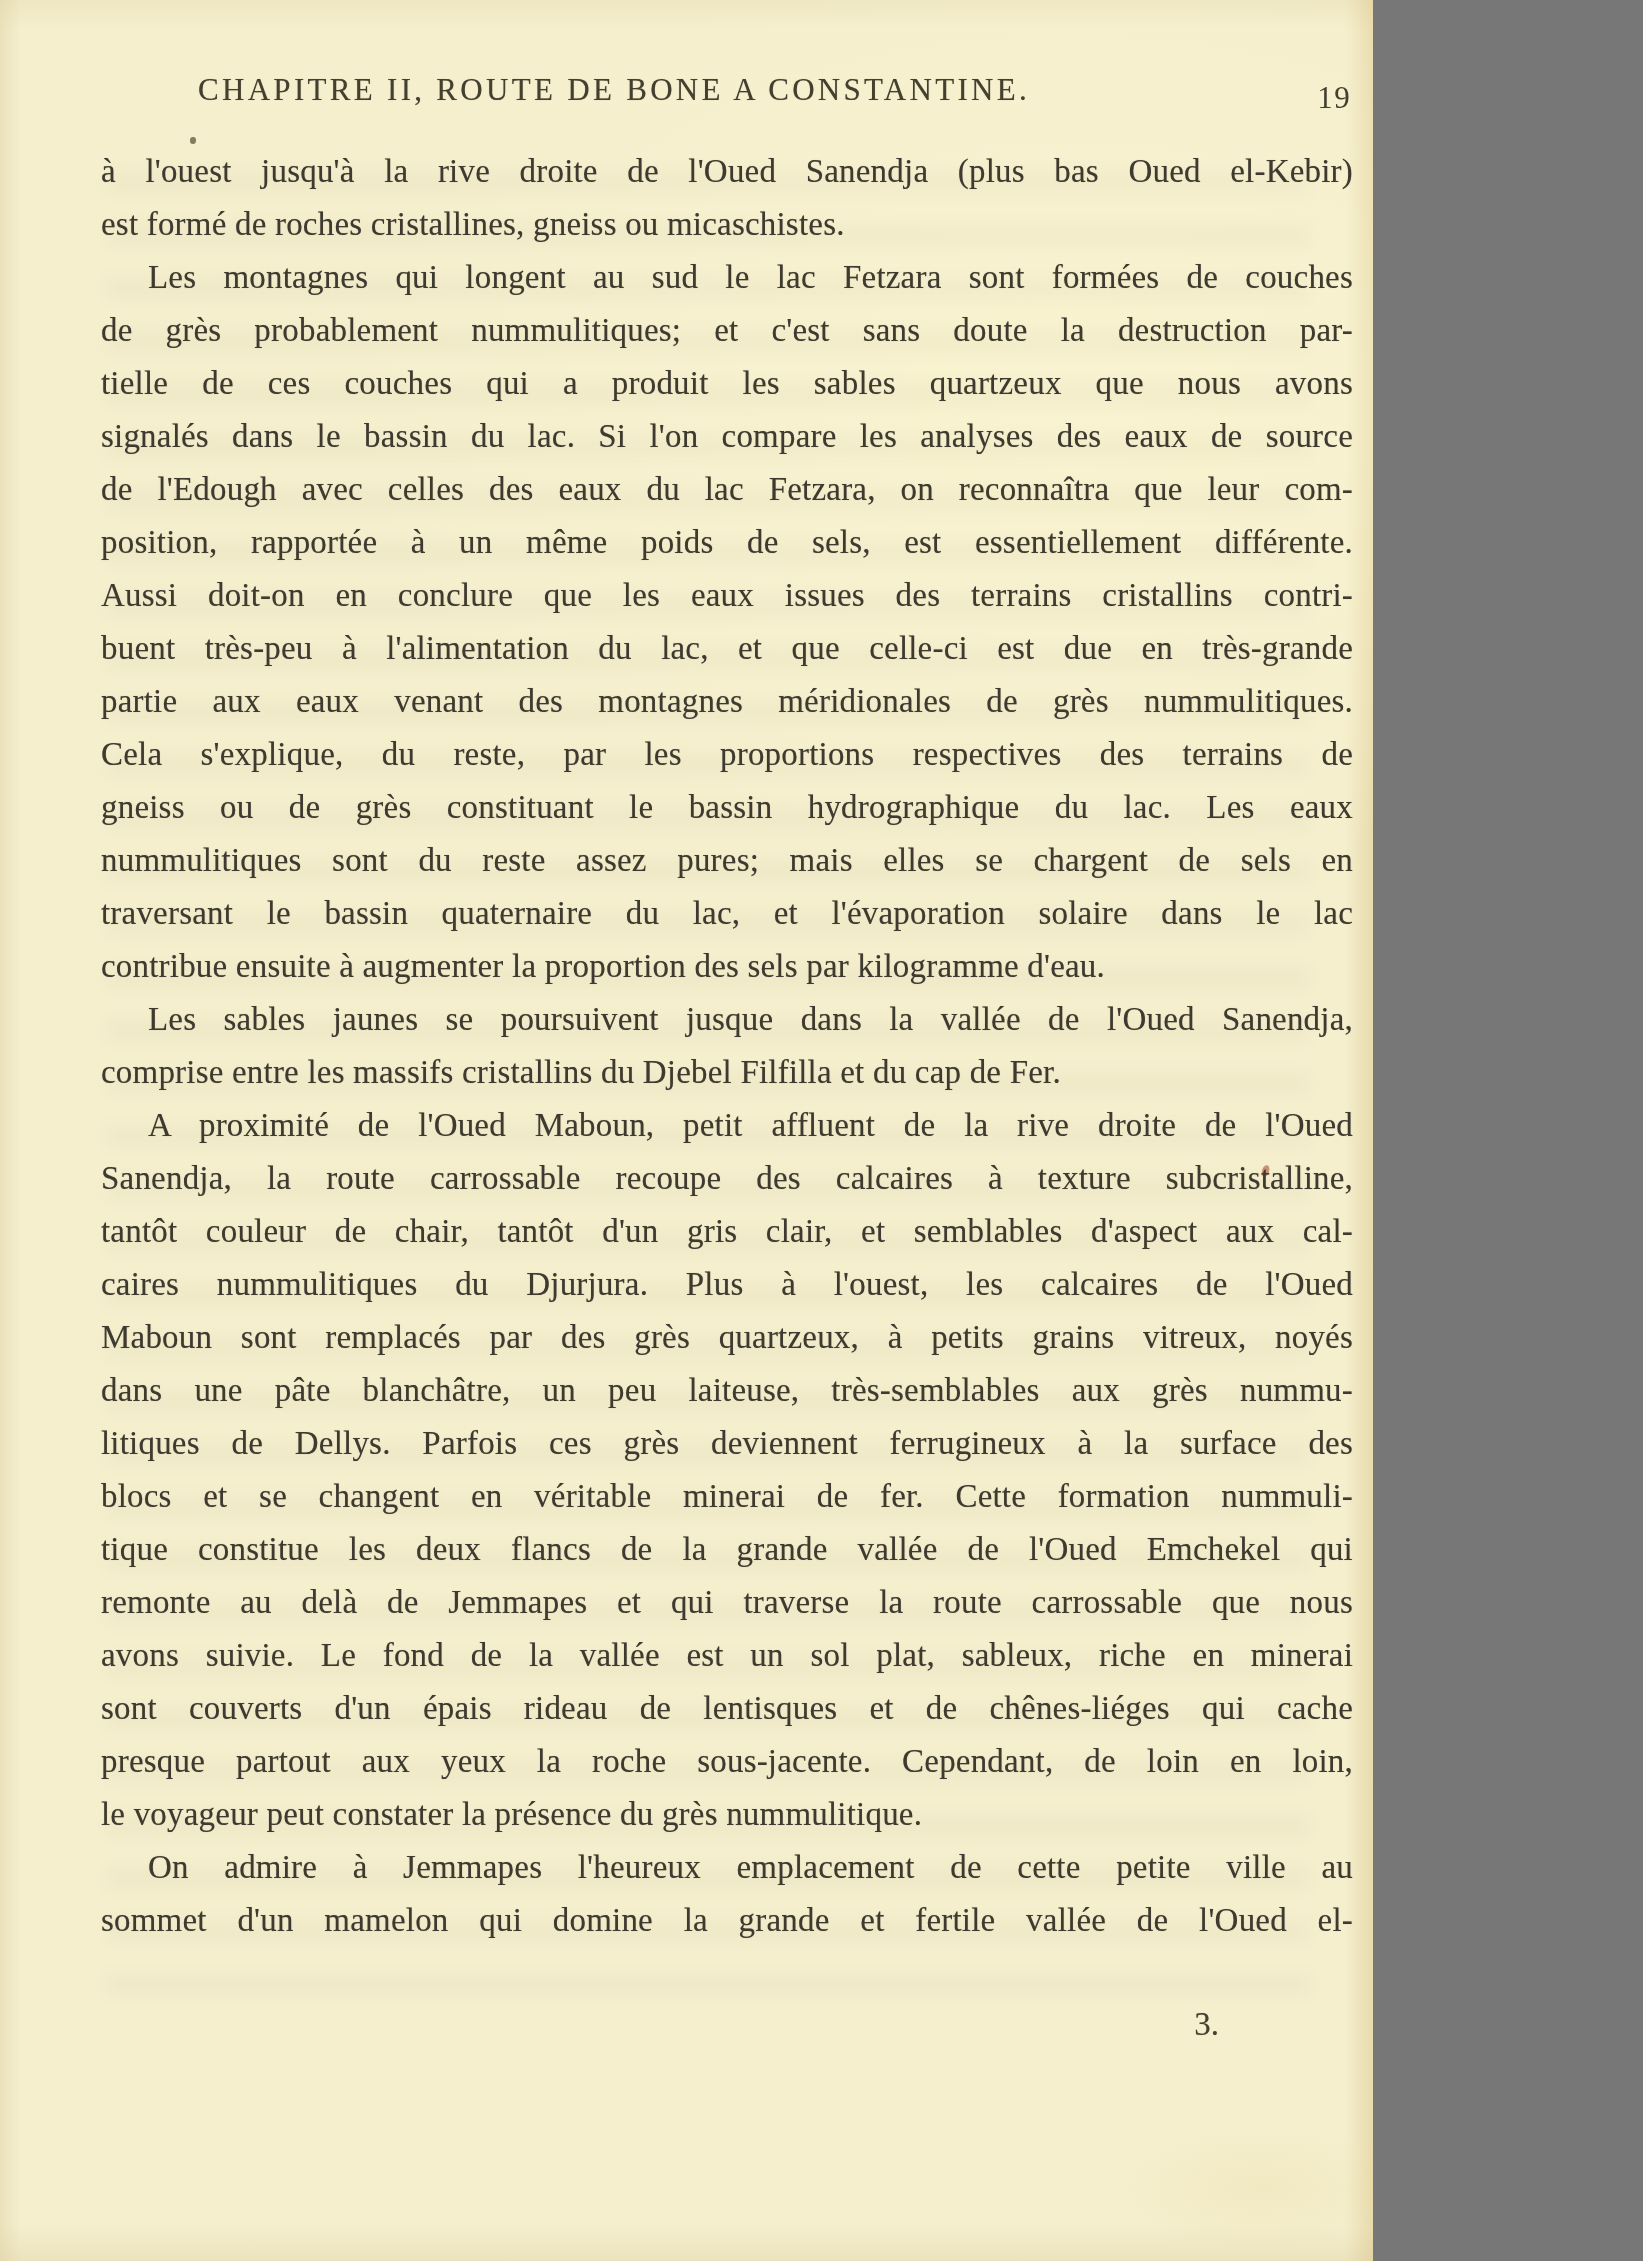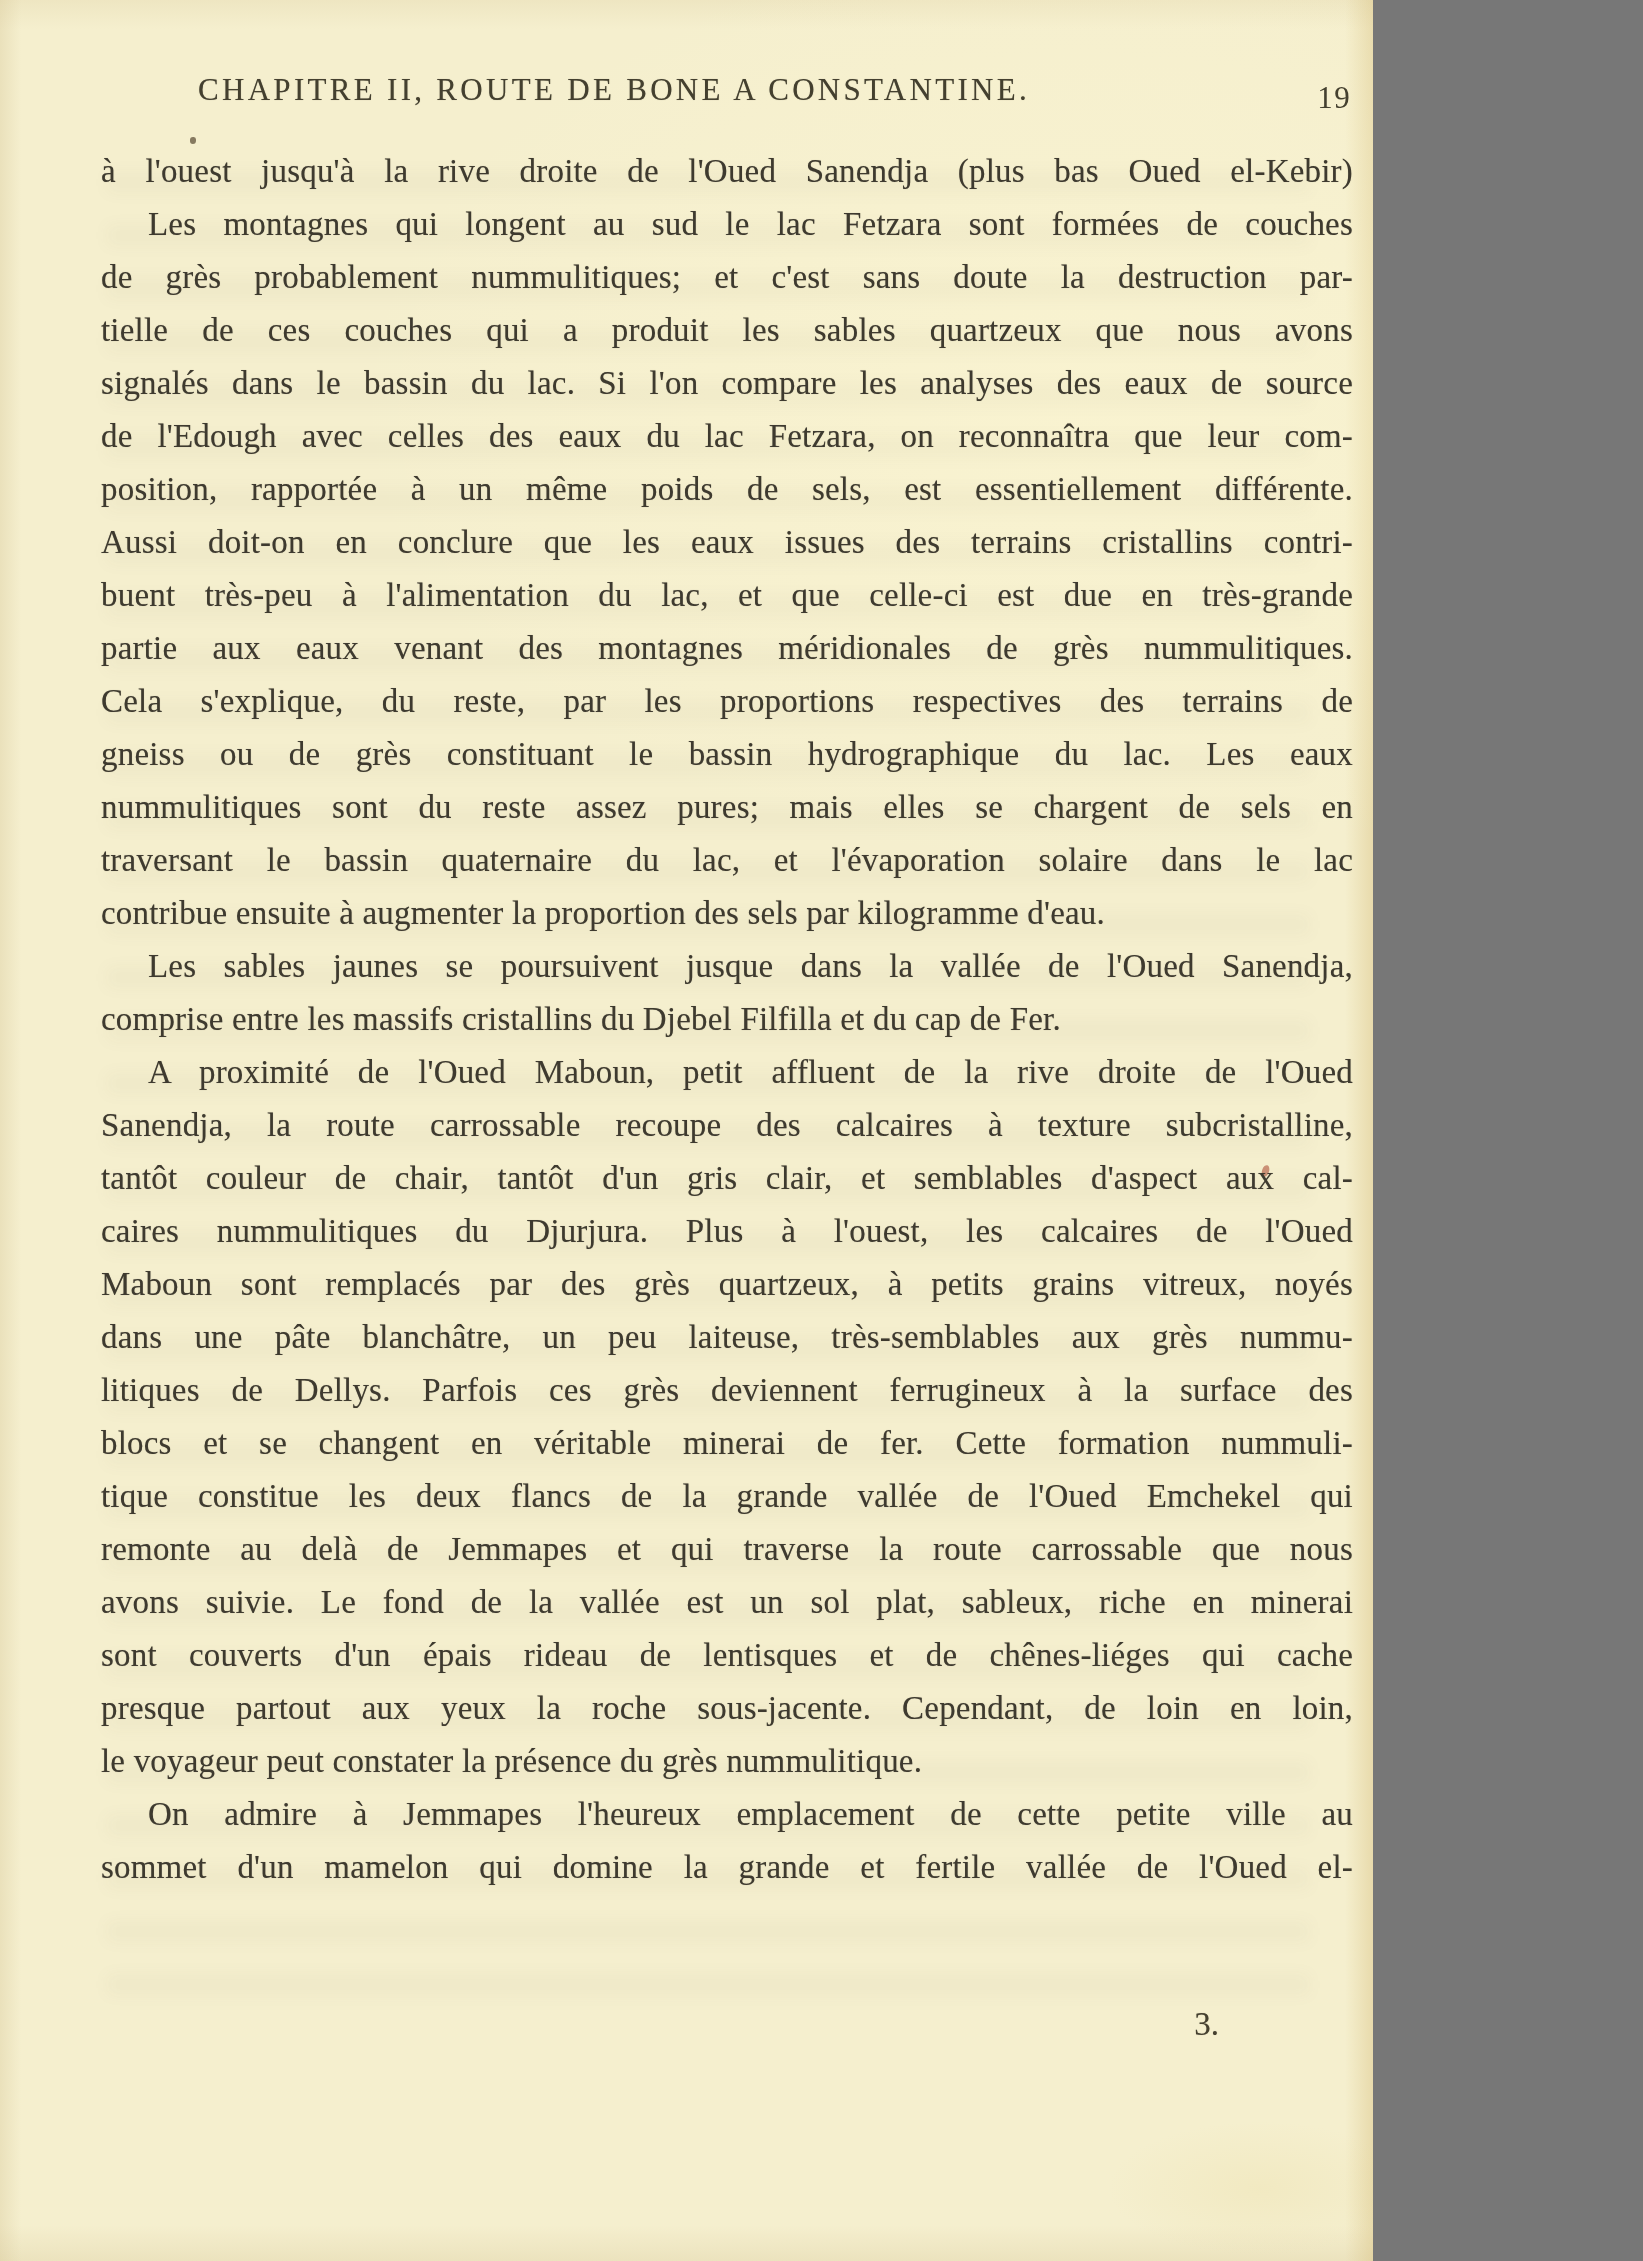--- a/index.html
+++ b/index.html
@@ -85,20 +85,21 @@
   <div class="speck-dark"></div>
   <div class="speck-red"></div>
 
   <div class="header">
     <div class="chapter-title">CHAPITRE II, ROUTE DE BONE A CONSTANTINE.</div>
     <div class="page-number">19</div>
   </div>
 
   <div class="bodytext">
     <div class="ln">à l'ouest jusqu'à la rive droite de l'Oued Sanendja (plus bas Oued el-Kebir)</div>
+    <div class="ln short">est formé de roches cristallines, gneiss ou micaschistes.</div>
     <div class="ln indent">Les montagnes qui longent au sud le lac Fetzara sont formées de couches</div>
     <div class="ln">de grès probablement nummulitiques; et c'est sans doute la destruction par-</div>
     <div class="ln">tielle de ces couches qui a produit les sables quartzeux que nous avons</div>
     <div class="ln">signalés dans le bassin du lac. Si l'on compare les analyses des eaux de source</div>
     <div class="ln">de l'Edough avec celles des eaux du lac Fetzara, on reconnaîtra que leur com-</div>
     <div class="ln">position, rapportée à un même poids de sels, est essentiellement différente.</div>
     <div class="ln">Aussi doit-on en conclure que les eaux issues des terrains cristallins contri-</div>
     <div class="ln">buent très-peu à l'alimentation du lac, et que celle-ci est due en très-grande</div>
     <div class="ln">partie aux eaux venant des montagnes méridionales de grès nummulitiques.</div>
     <div class="ln">Cela s'explique, du reste, par les proportions respectives des terrains de</div>

